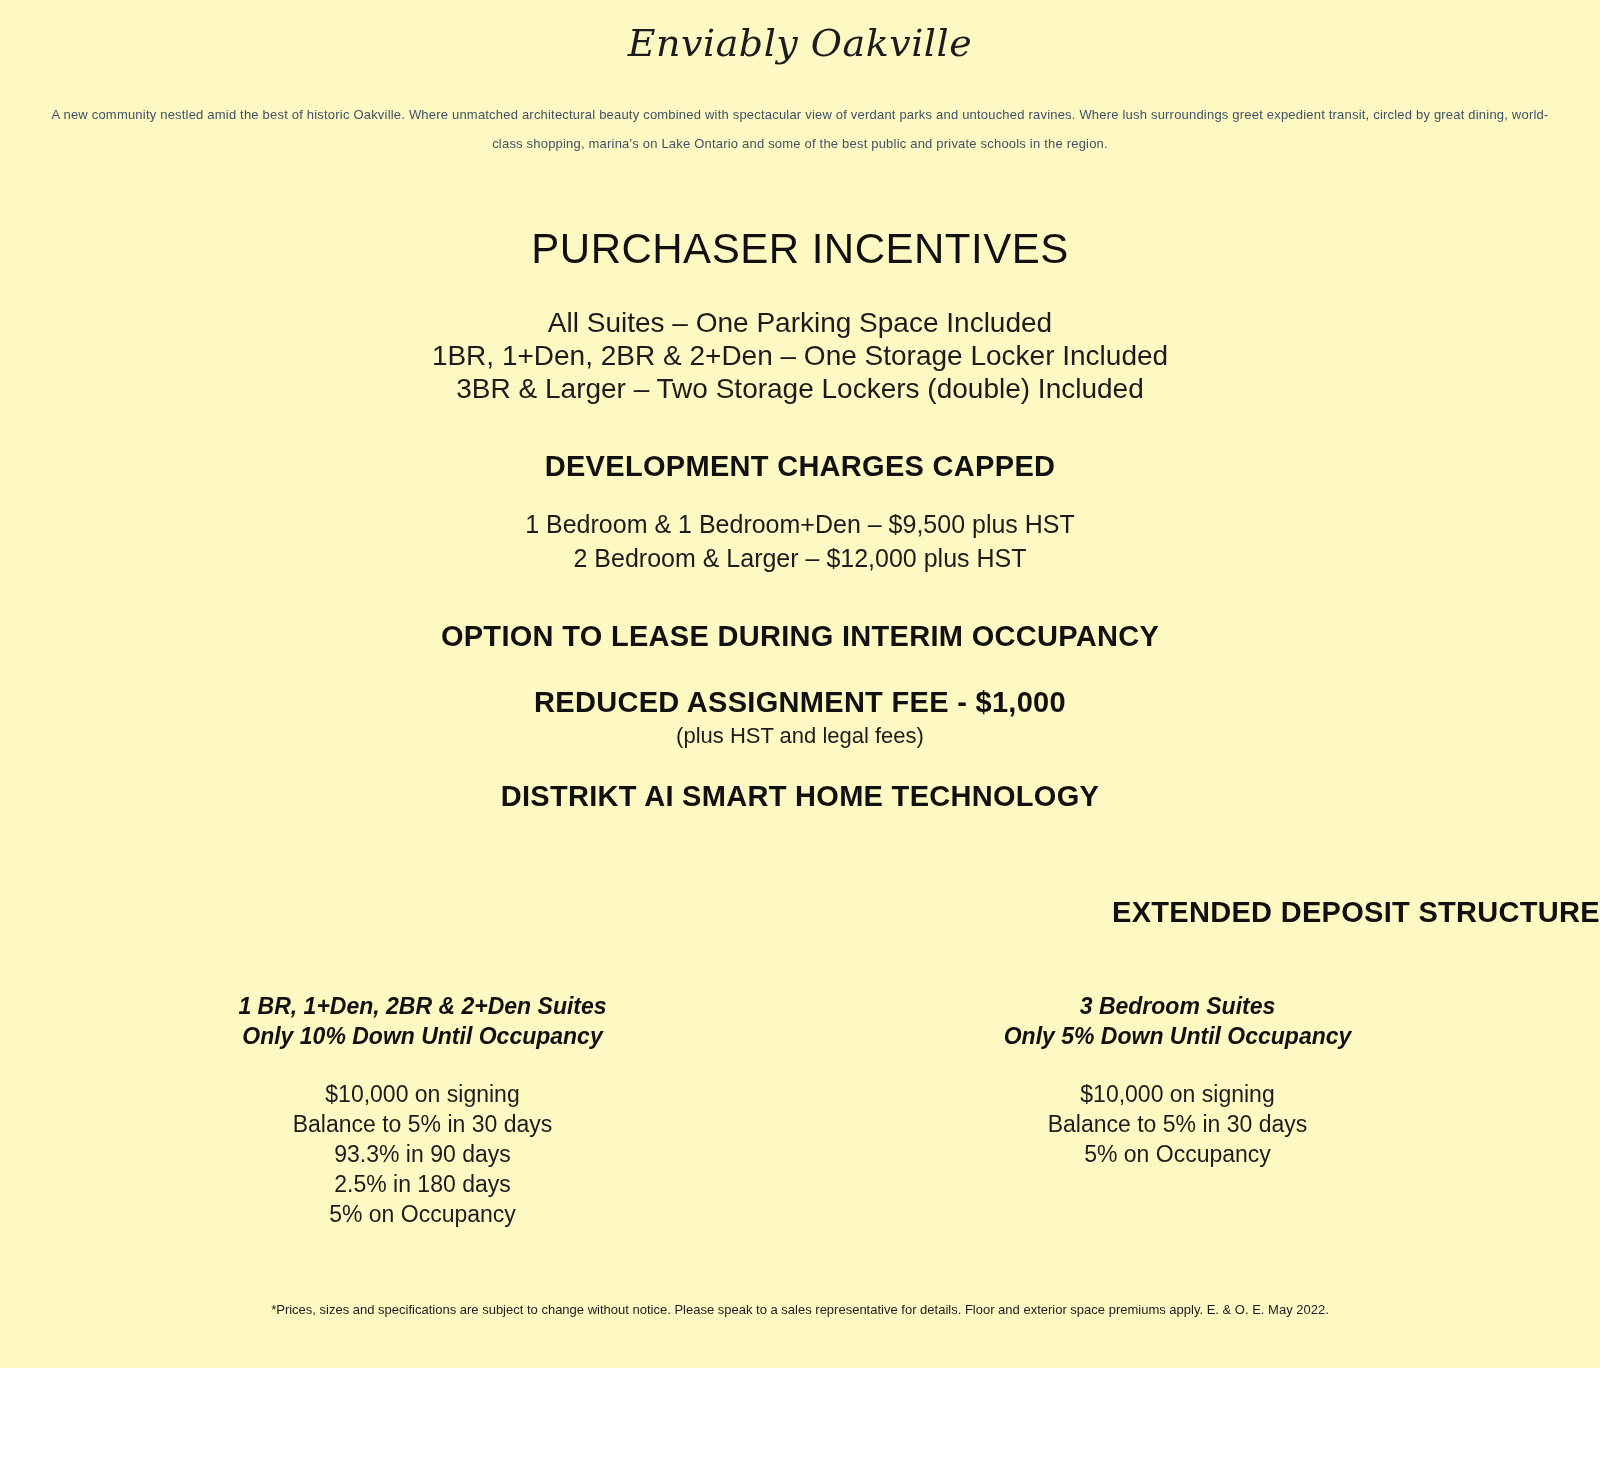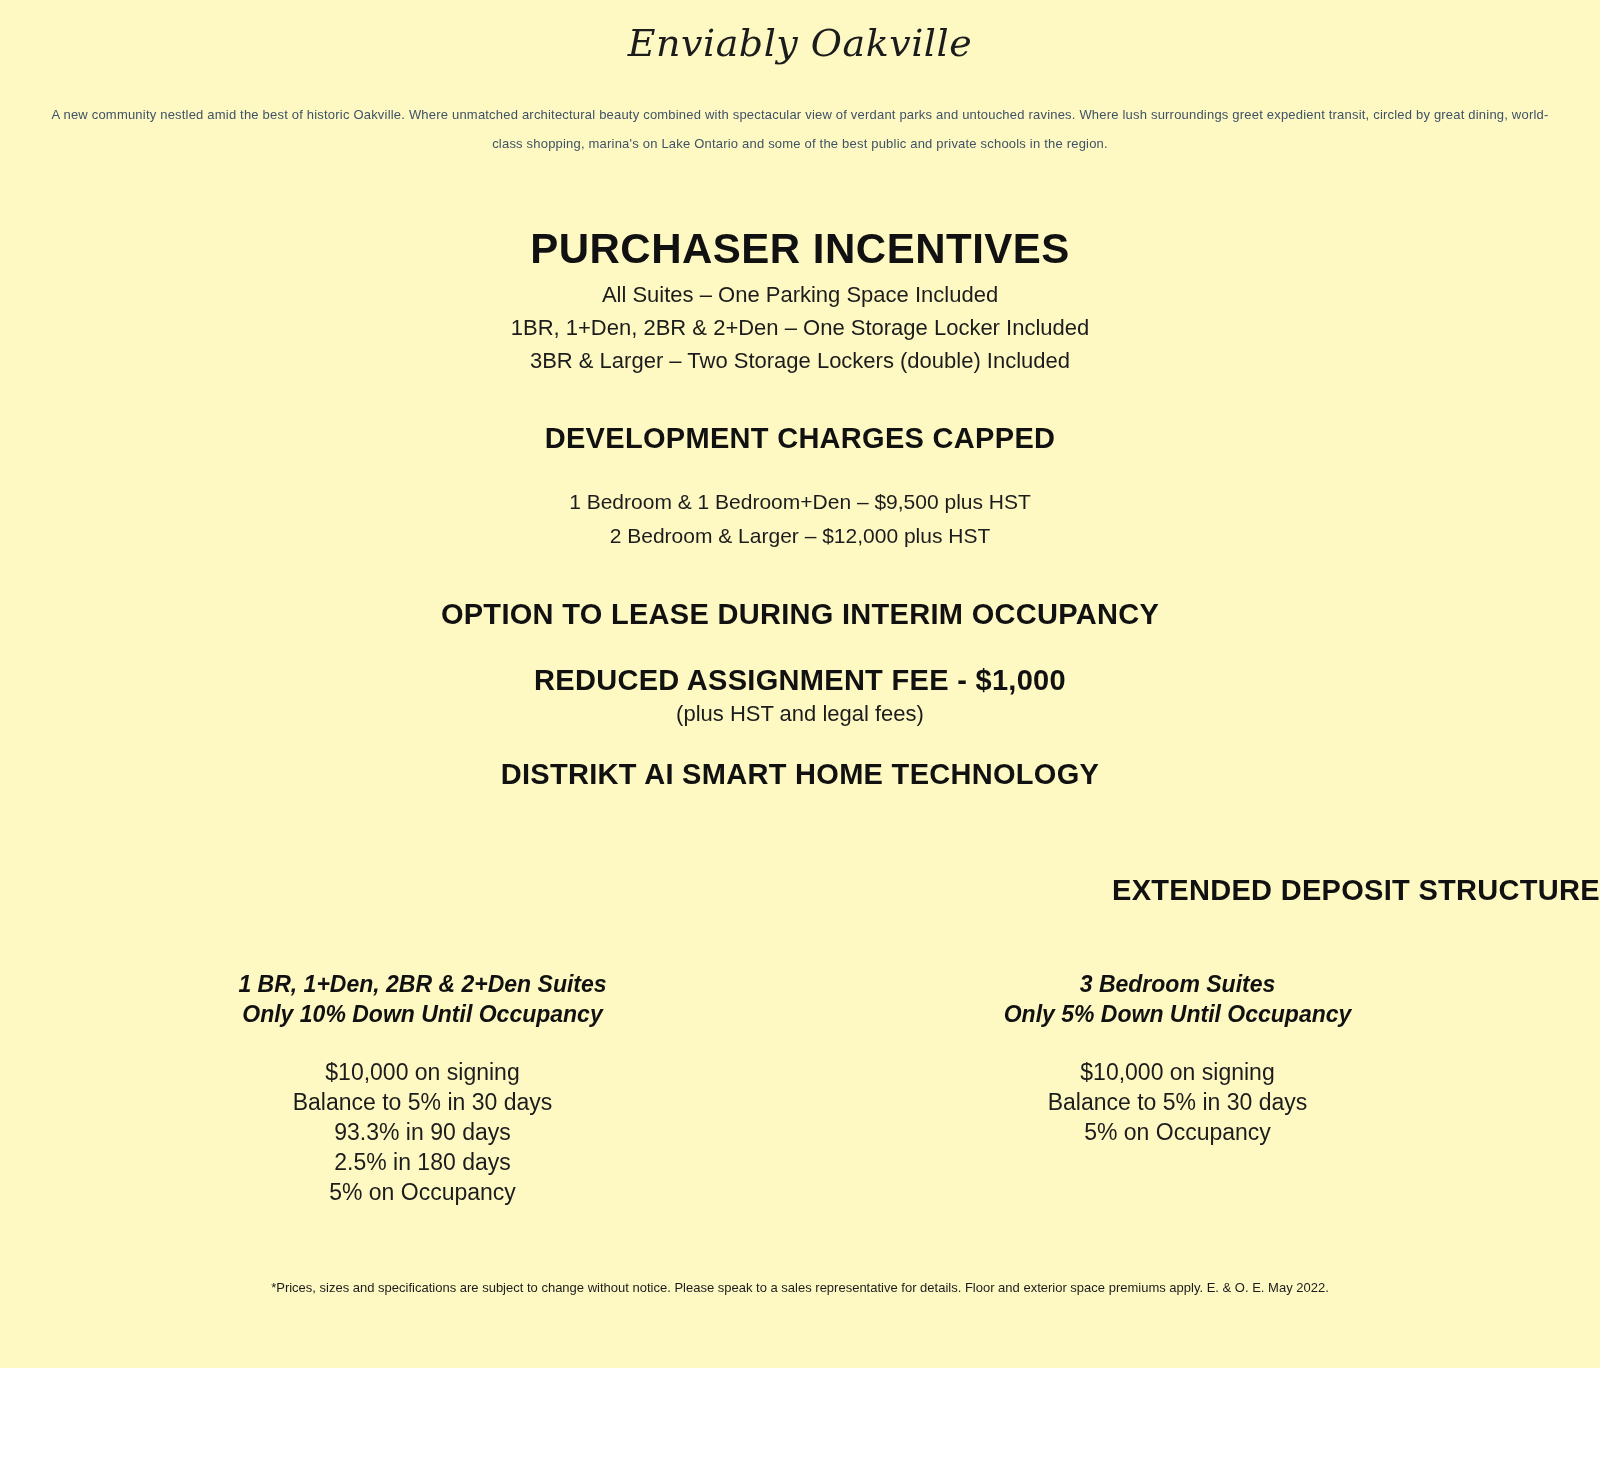--- a/index.html
+++ b/index.html
@@ -30,46 +30,46 @@
     max-width: 1520px;
     font-size: 13px;
     line-height: 29px;
     color: #3f5266;
     letter-spacing: 0.2px;
   }
   .main-heading {
     margin-top: 66px;
     font-size: 42px;
     line-height: 50px;
-    font-weight: bold;
+    font-weight: normal;
     color: #111111;
     letter-spacing: 0.5px;
   }
   .section-heading {
     font-size: 29px;
     line-height: 34px;
     font-weight: bold;
     color: #111111;
     letter-spacing: 0.3px;
   }
   .h-parking    { margin-top: 60px; }
   .h-develop    { margin-top: 44px; }
   .h-lease      { margin-top: 44px; }
   .h-assign     { margin-top: 32px; }
   .h-smart      { margin-top: 28px; }
   .h-deposit    { margin-top: 82px; text-align: right; }
   .body-lines {
-    margin-top: 4px;
-    font-size: 22px;
+    margin-top: 32px;
+    font-size: 28px;
     line-height: 33px;
     color: #1c1c1c;
   }
   .dev-lines {
-    margin-top: 30px;
-    font-size: 21px;
+    margin-top: 24px;
+    font-size: 25px;
     line-height: 34px;
     color: #1c1c1c;
   }
   .sub-note {
     margin-top: 2px;
     font-size: 22px;
     line-height: 30px;
     color: #1c1c1c;
   }
   .deposit-columns {

